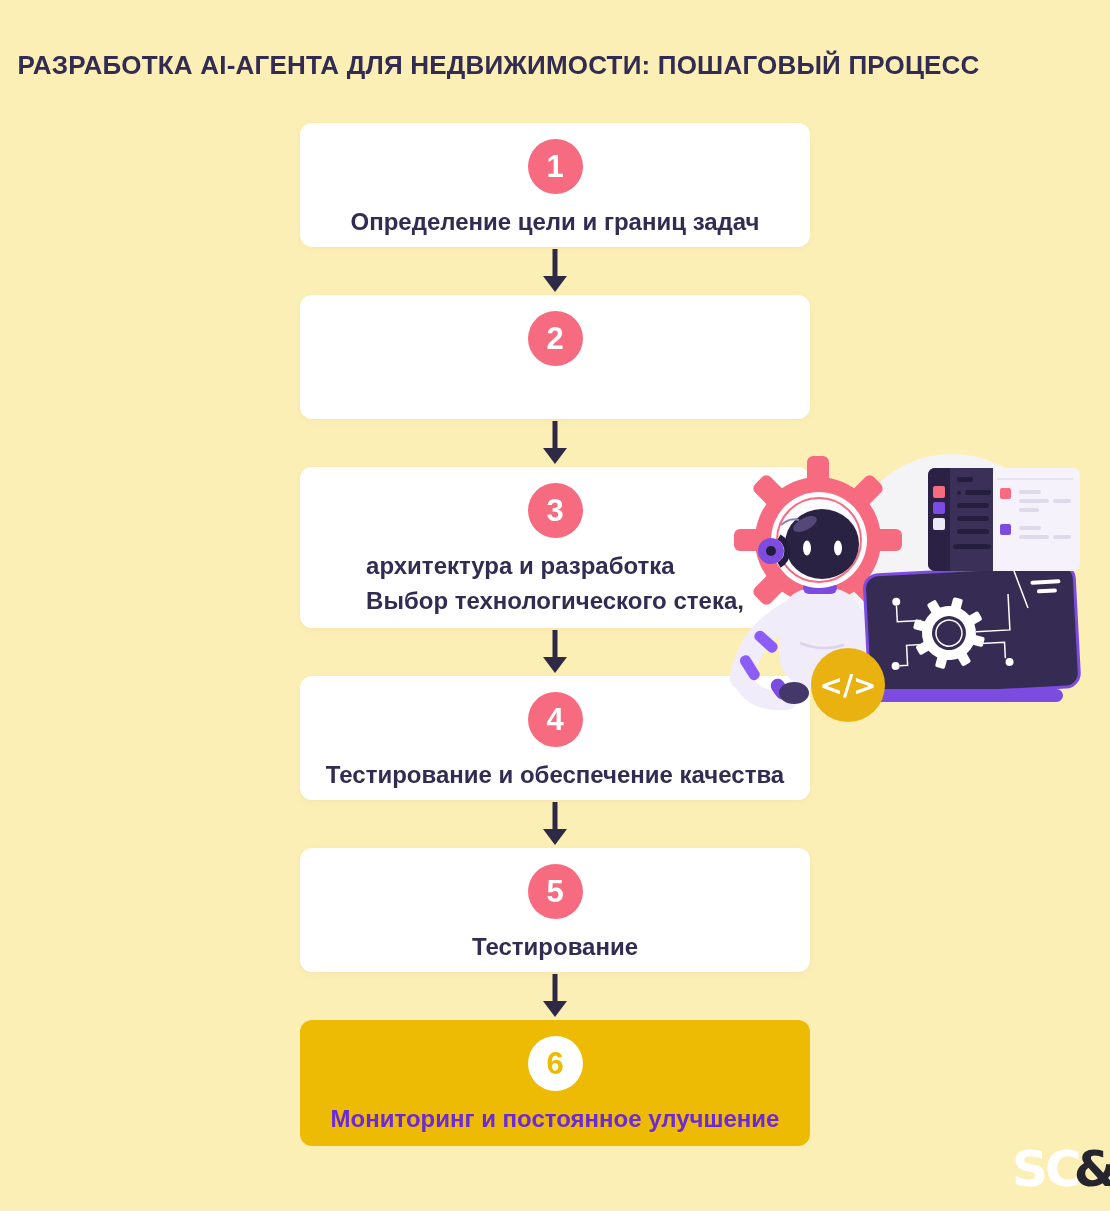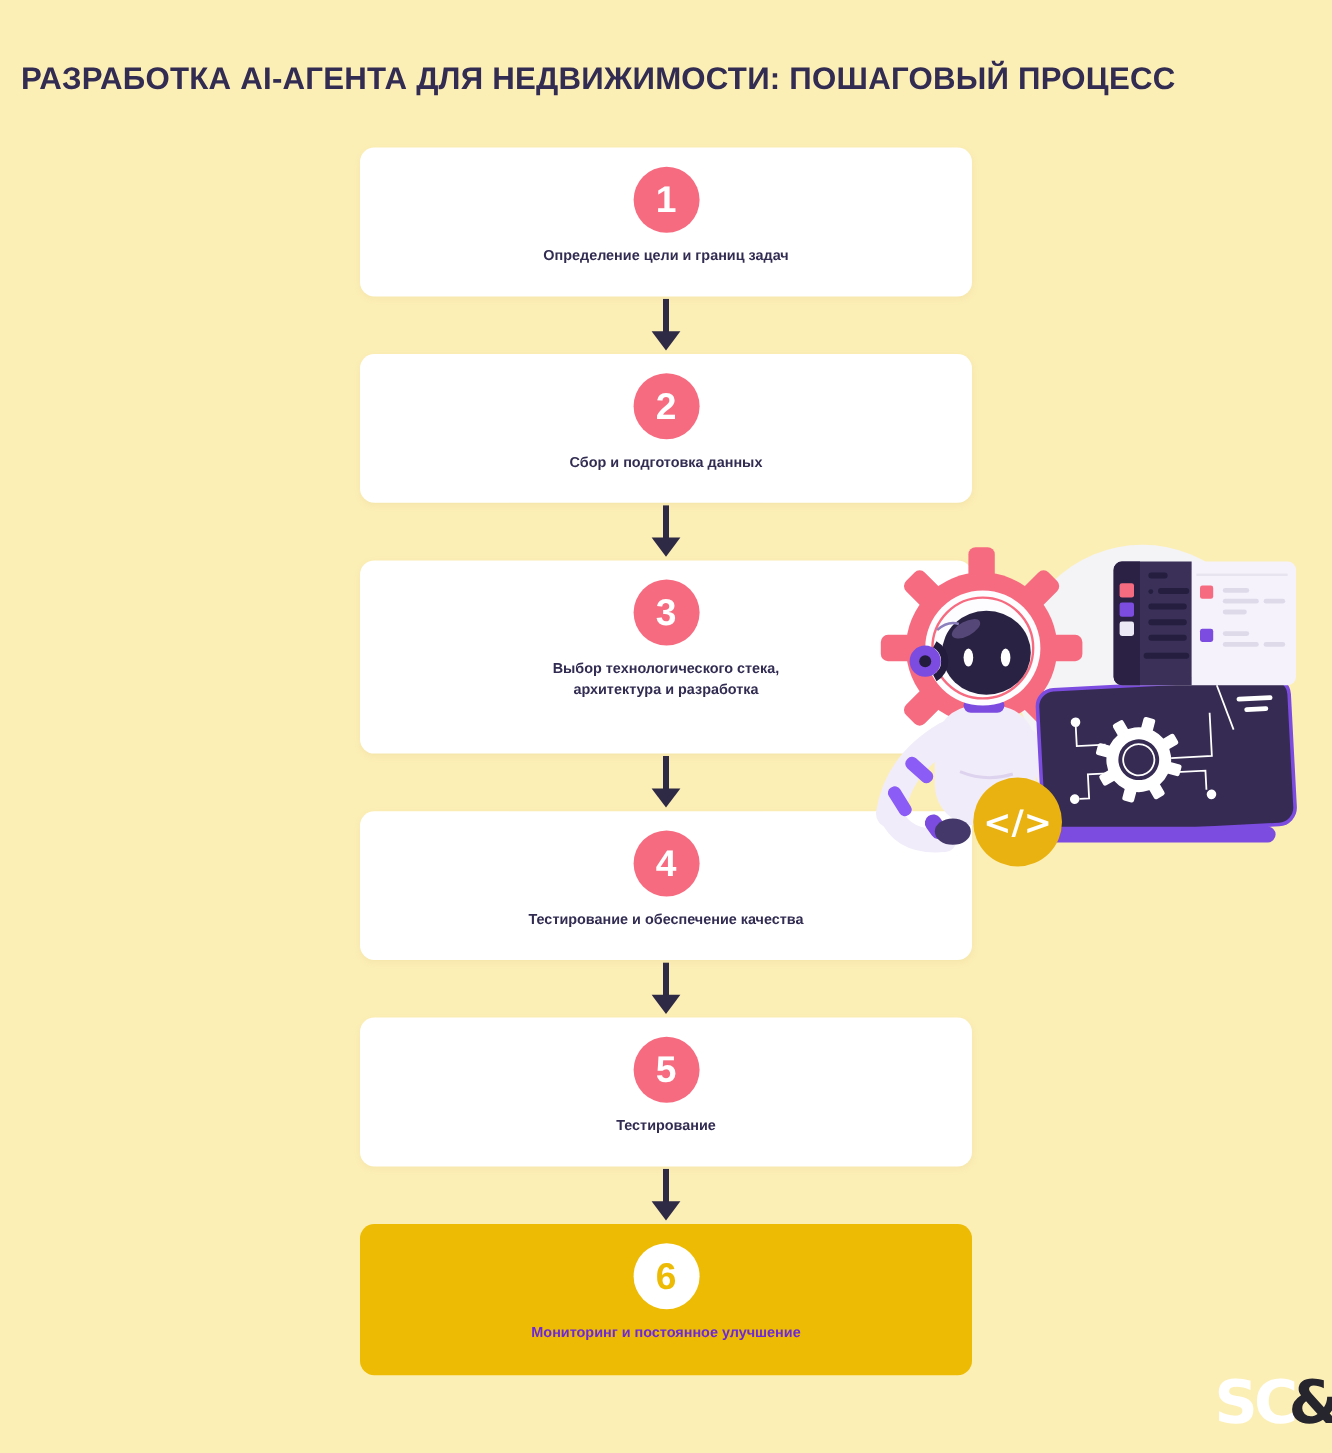--- a/index.html
+++ b/index.html
@@ -29,22 +29,22 @@
   .step.gold{height:126px;background:#EDBB03;box-shadow:none;}
   .num{
     width:55px;height:55px;border-radius:50%;
     background:#F76B80;color:#FFFFFF;
     font-size:31px;font-weight:bold;
     display:flex;align-items:center;justify-content:center;
     flex:0 0 auto;
   }
   .step.gold .num{background:#FFFFFF;color:#EDBB03;}
   .label{
-    margin-top:11px;text-align:center;
-    font-size:12px;font-weight:bold;color:#322C52;line-height:1.45;
+    margin-top:11px;
+    font-size:24px;font-weight:bold;color:#322C52;line-height:1.45;
   }
   .step.gold .label{color:#6d28d9;}
   .arrow{height:48px;display:flex;align-items:center;justify-content:center;}
   .illu{position:absolute;left:715px;top:438px;width:385px;height:292px;z-index:5;}
   .logo{
     position:absolute;left:1000px;top:1140px;
     font-size:50px;font-weight:bold;letter-spacing:-3px;
     font-family:"DejaVu Sans","Liberation Sans",sans-serif;
     margin-left:12px;
   }
@@ -70,38 +70,34 @@
 
     <div class="arrow">
       <svg width="26" height="44" viewBox="0 0 26 44">
           <rect x="10.5" y="0" width="5" height="29" fill="#2E2945"></rect>
           <polygon points="1,27 25,27 13,43" fill="#2E2945"></polygon>
         </svg>
     </div>
 
     <section class="step">
       <div class="num">2</div>
-      <div class="label">
-        <div>Сбор и подготовка данных</div>
-        <div></div>
-      </div>
     </section>
 
     <div class="arrow">
       <svg width="26" height="44" viewBox="0 0 26 44">
           <rect x="10.5" y="0" width="5" height="29" fill="#2E2945"></rect>
           <polygon points="1,27 25,27 13,43" fill="#2E2945"></polygon>
         </svg>
     </div>
 
     <section class="step tall">
       <div class="num">3</div>
       <div class="label">
+        <div>архитектура и разработка</div>
         <div>Выбор технологического стека,</div>
-        <div>архитектура и разработка</div>
       </div>
     </section>
 
     <div class="arrow">
       <svg width="26" height="44" viewBox="0 0 26 44">
           <rect x="10.5" y="0" width="5" height="29" fill="#2E2945"></rect>
           <polygon points="1,27 25,27 13,43" fill="#2E2945"></polygon>
         </svg>
     </div>
 

